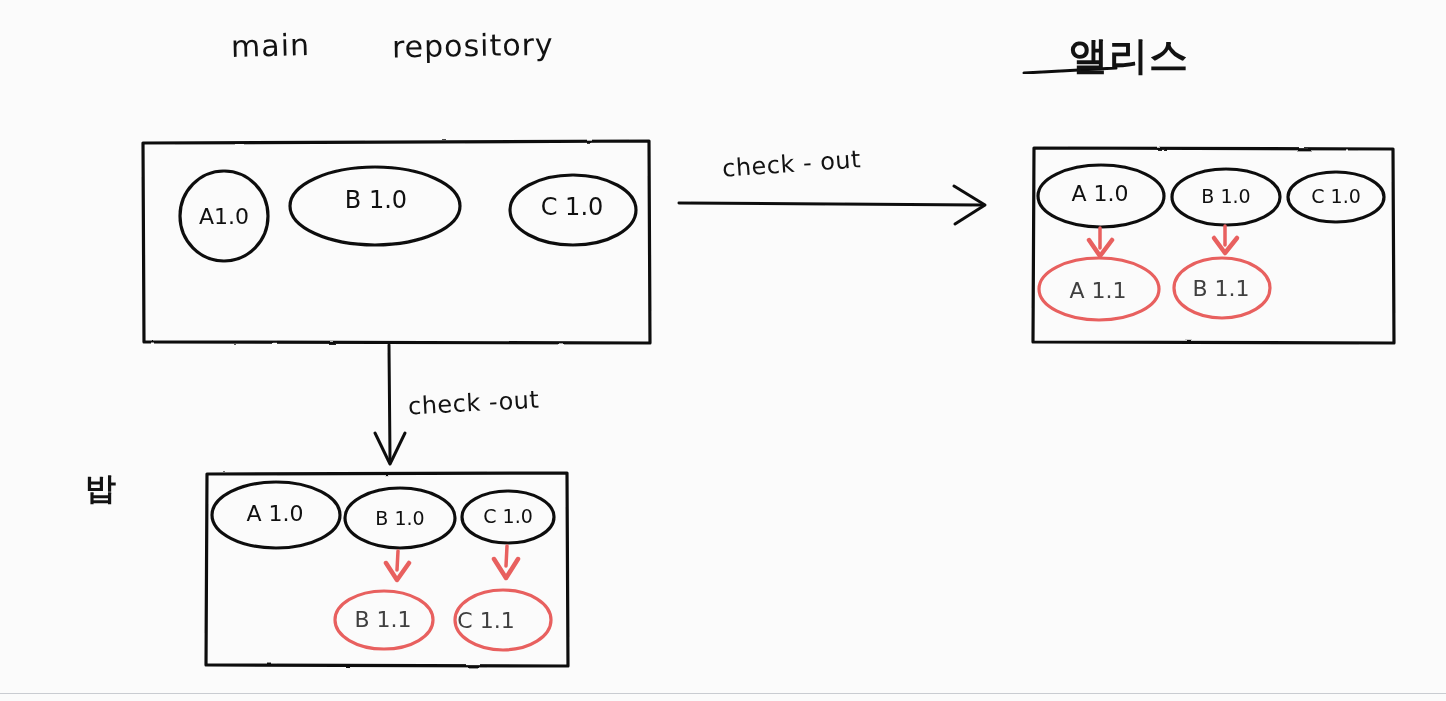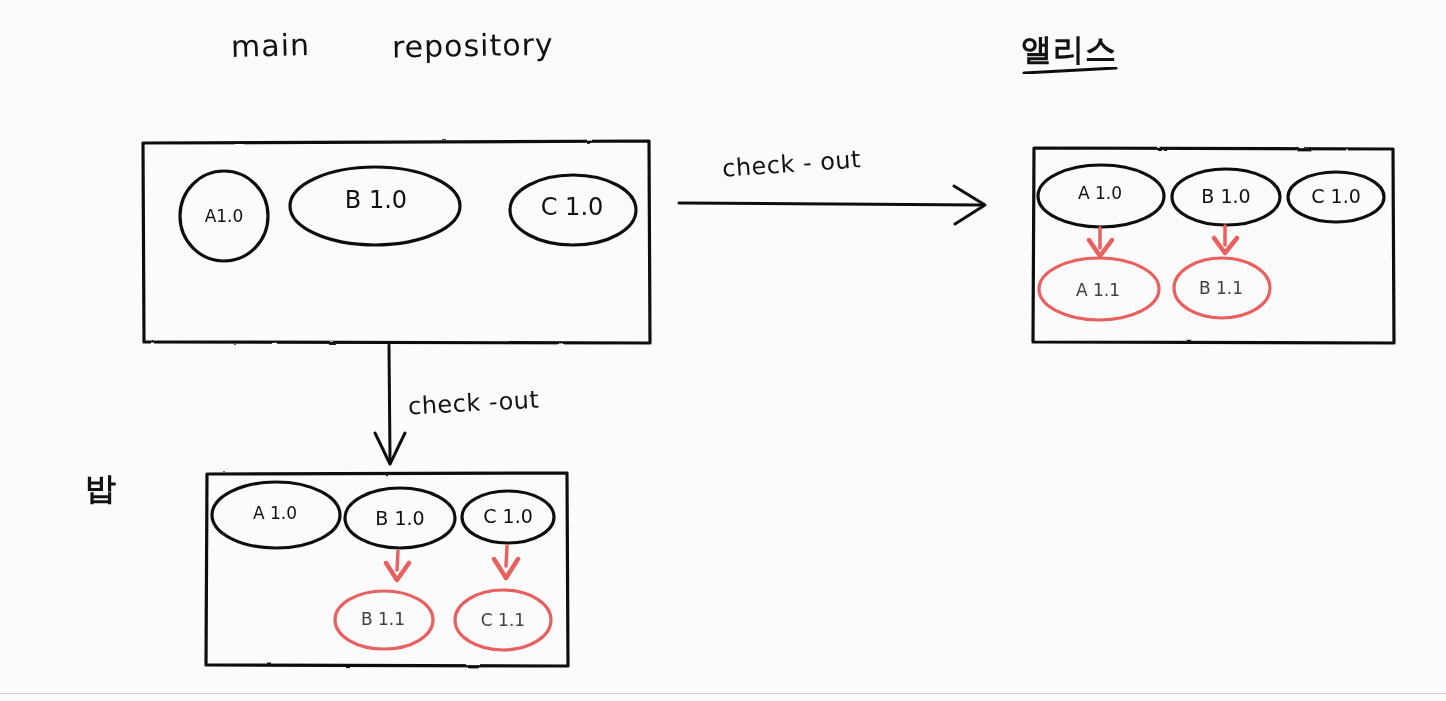--- a/index.html
+++ b/index.html
@@ -38,23 +38,24 @@
     letter-spacing: 1px;
     transform: rotate(-1.5deg);
   }
   .title-repo {
     font-size: 30px;
     font-weight: 500;
     letter-spacing: 1px;
     transform: rotate(-1deg);
   }
   .title-person {
-    font-size: 31px;
+    font-size: 39px;
     font-weight: 600;
     letter-spacing: 1px;
+    margin-left: 48px;
   }
   .title-person-left {
     font-size: 31px;
     font-weight: 600;
   }
   .arrow-label {
     font-size: 24px;
     font-weight: 500;
     letter-spacing: 0.5px;
   }
@@ -65,21 +66,21 @@
     font-size: 21px;
     font-weight: 500;
     white-space: nowrap;
     user-select: none;
     text-align: center;
     transform: translate(-50%, -50%);
   }
   .node-black { color: #101010; }
   .node-red   { color: #404040; }
   .node-lg { font-size: 24px; }
-  .node-md { font-size: 17px; }
+  .node-md { font-size: 22px; }
   .node-sm { font-size: 19px; }
   .bottom-rule {
     position: absolute;
     left: 0;
     top: 693px;
     width: 1446px;
     height: 1px;
     background: #c9ccd1;
   }
 </style>
@@ -182,17 +183,17 @@
   <div class="node-label node-black node-md" style="left:1100px; top:193px;">A 1.0</div>
   <div class="node-label node-black node-sm" style="left:1226px; top:196px;">B 1.0</div>
   <div class="node-label node-black node-sm" style="left:1336px; top:196px;">C 1.0</div>
   <div class="node-label node-red node-md" style="left:1098px; top:290px;">A 1.1</div>
   <div class="node-label node-red node-md" style="left:1221px; top:288px;">B 1.1</div>
 
   <div class="node-label node-black node-md" style="left:275px; top:513px;">A 1.0</div>
   <div class="node-label node-black node-sm" style="left:400px; top:518px;">B 1.0</div>
   <div class="node-label node-black node-sm" style="left:508px; top:516px;">C 1.0</div>
   <div class="node-label node-red node-md" style="left:383px; top:619px;">B 1.1</div>
-  <div class="node-label node-red node-md" style="left:503px; top:620px;">C 1.1</div>
+  <div class="node-label node-red node-md" style="left:486px; top:620px;">C 1.1</div>
 
   <div class="bottom-rule"></div>
 
 </div>
 
 </body></html>

